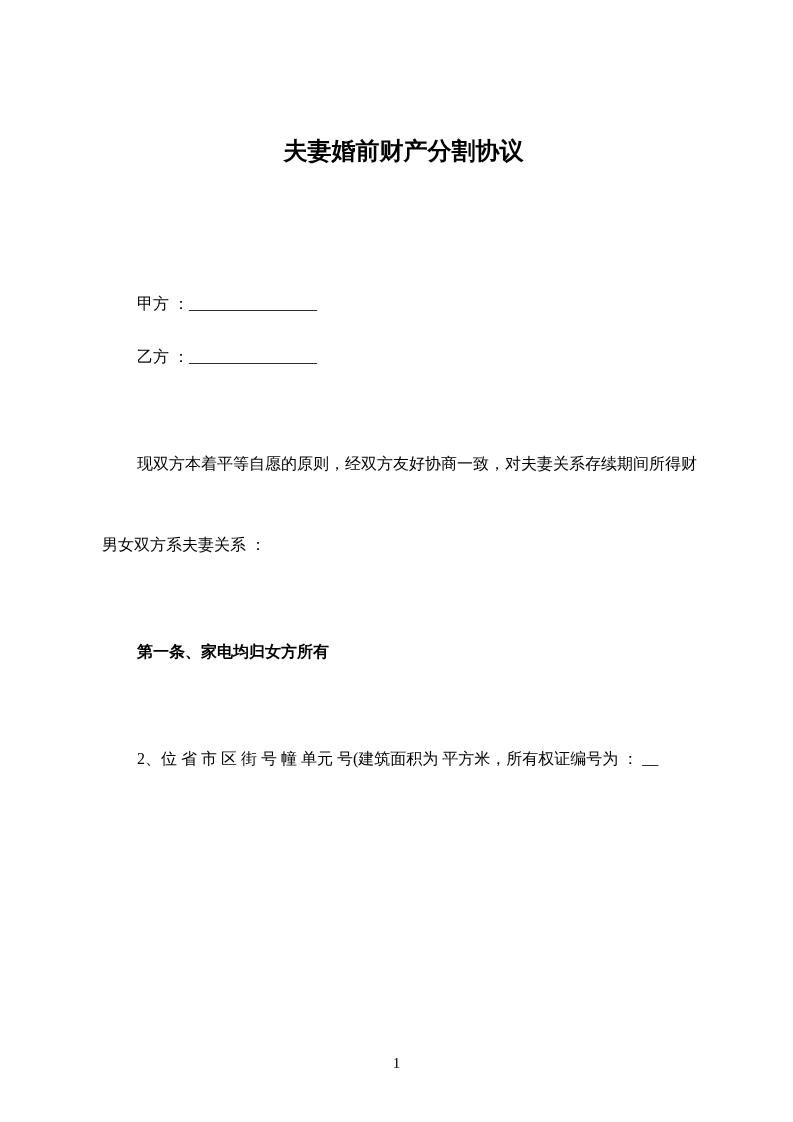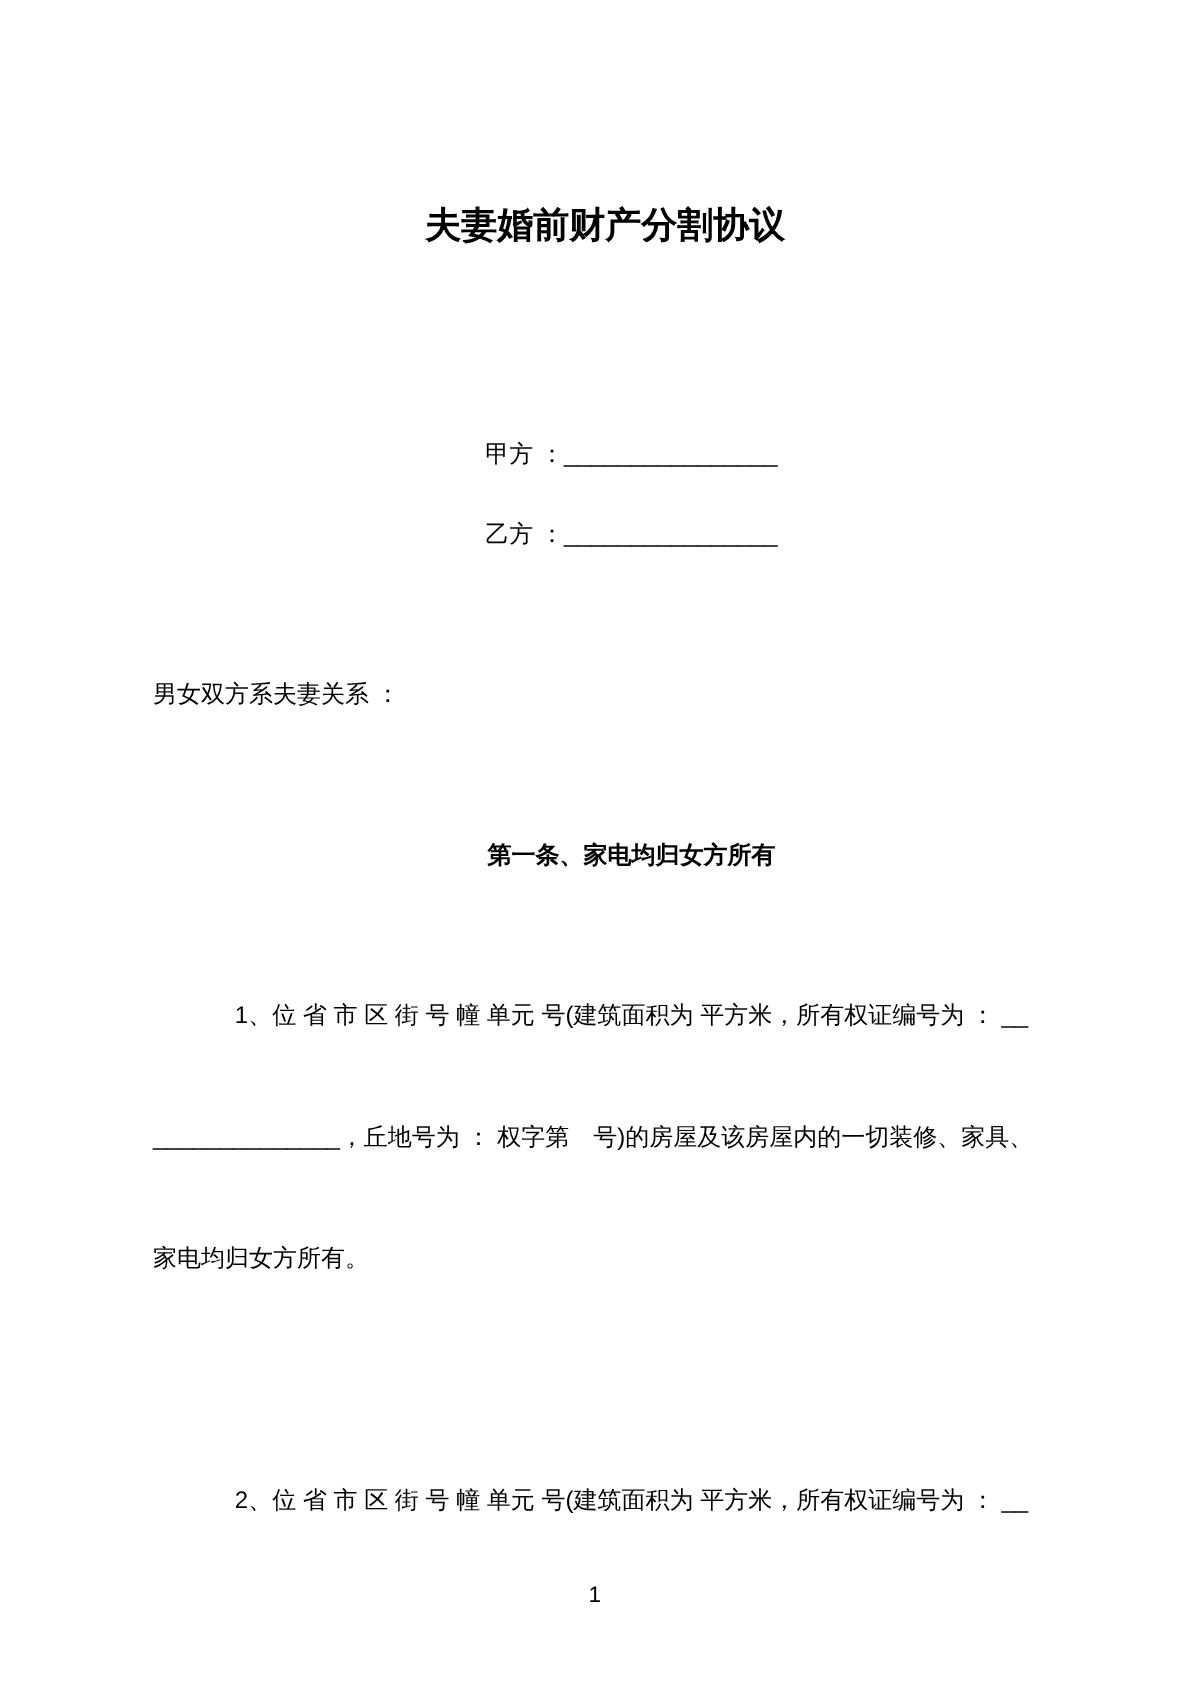--- a/index.html
+++ b/index.html
@@ -8,21 +8,21 @@
     background: #ffffff;
   }
   .page {
     position: relative;
     width: 793px;
     height: 1122px;
     margin: 0 auto;
     background: #ffffff;
     box-sizing: border-box;
     padding: 134px 88px 0 102px;
-    font-family: Liberation Sans, sans-serif;
+    font-family: Liberation Serif, serif;
     font-size: 16px;
     line-height: 27px;
     color: #000000;
     overflow: hidden;
   }
   .title {
     font-size: 24px;
     line-height: 34px;
     font-weight: 700;
     text-align: center;
@@ -32,21 +32,20 @@
   .para {
     margin: 0 0 26px 0;
     white-space: pre-wrap;
   }
   .line {
     display: block;
     white-space: pre-wrap;
   }
   .ti {
     text-indent: 35px;
-    text-align: center;
   }
   .bold {
     font-weight: 700;
   }
   .page-num {
     position: absolute;
     top: 1050px;
     left: 0;
     right: 0;
     text-align: center;
@@ -61,30 +60,26 @@
 <div class="page">
 
   <h1 class="title">夫妻婚前财产分割协议</h1>
 
   <p class="para ti">甲方 ：________________</p>
 
   <p class="para ti">乙方 ：________________</p>
 
 
   <p class="para">
+    <span class="line ti">现双方本着平等自愿的原则，经双方友好协商一致，对夫妻关系存续期间所得财</span>
     <span class="line">男女双方系夫妻关系 ：</span>
   </p>
 
   <p class="para ti bold">第一条、家电均归女方所有</p>
 
-  <p class="para">
-    <span class="line ti">1、位 省 市 区 街 号 幢 单元 号(建筑面积为 平方米，所有权证编号为 ： __</span>
-    <span class="line">______________，丘地号为 ： 权字第　号)的房屋及该房屋内的一切装修、家具、</span>
-    <span class="line">家电均归女方所有。</span>
-  </p>
 
   <p class="para">
     <span class="line ti">2、位 省 市 区 街 号 幢 单元 号(建筑面积为 平方米，所有权证编号为 ： __</span>
     
     
   </p>
 
   <div class="page-num">1</div>
 
 </div>

